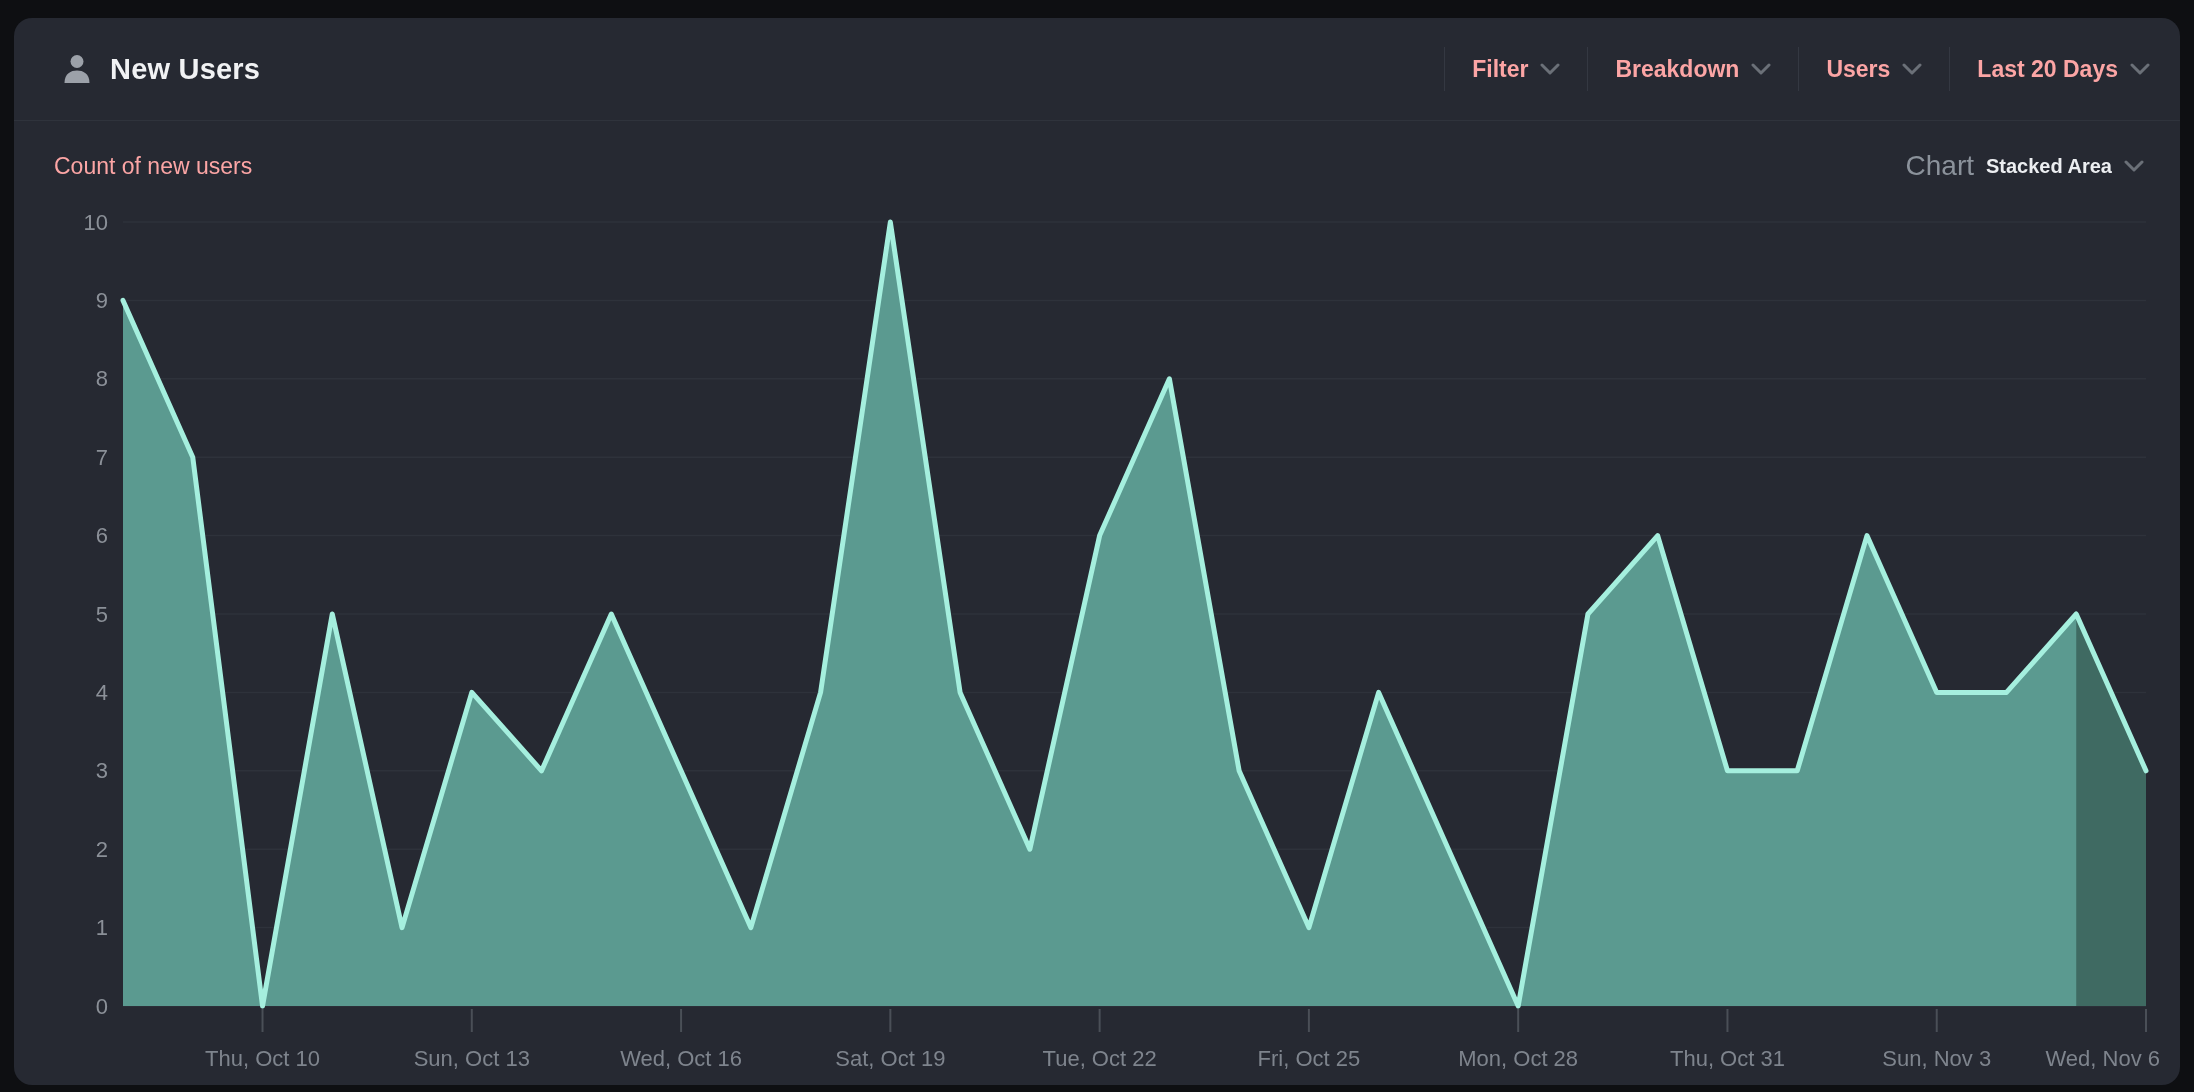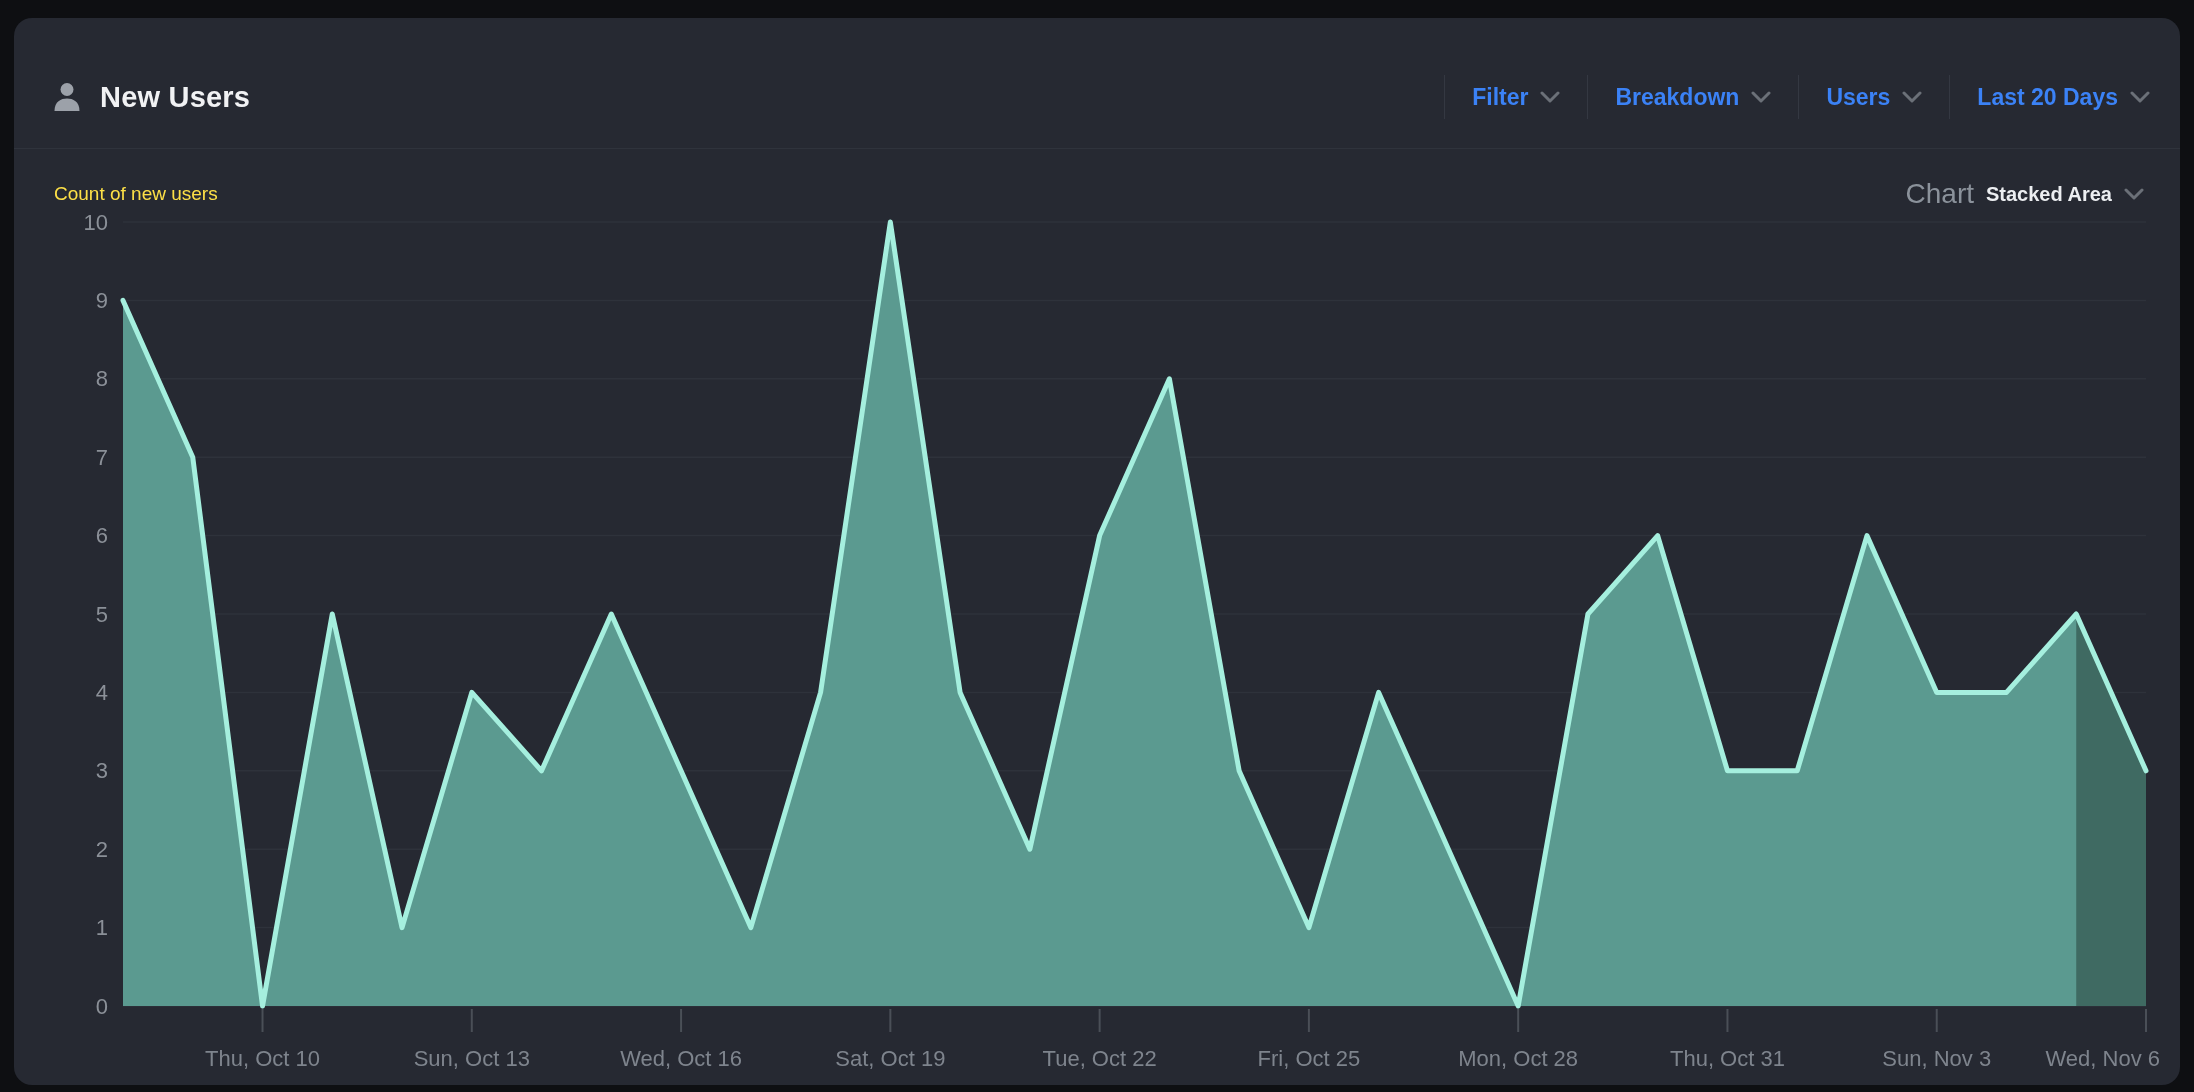--- a/index.html
+++ b/index.html
@@ -1,29 +1,29 @@
 <!DOCTYPE html>
 <html><head>
 <meta charset="utf-8">
 <style>
   html,body{margin:0;padding:0;background:#0E0F12;width:2194px;height:1092px;overflow:hidden;
     font-family:"Liberation Sans",sans-serif;-webkit-font-smoothing:antialiased;}
   .card{position:absolute;left:14px;top:18px;width:2166px;height:1067px;background:#262932;
     border-radius:18px;overflow:hidden;}
   .card-header{position:relative;z-index:2;height:103px;display:flex;align-items:center;
-    padding:0 10px 0 38px;border-bottom:1px solid #2F333C;box-sizing:border-box;margin-top:28px;}
+    padding:0 10px 0 48px;border-bottom:1px solid #2F333C;box-sizing:border-box;}
   .header-left{display:flex;align-items:center;gap:18px;}
   .card-title{color:#F1F2F4;font-size:29px;font-weight:700;letter-spacing:.2px;}
   .header-controls{margin-left:auto;display:flex;align-items:center;height:44px;}
   .ctrl{display:flex;align-items:center;gap:12px;height:44px;padding:0 27px;background:none;border:none;
-    border-left:1px solid #343842;color:#3b82f6;font-family:inherit;font-size:23px;font-weight:600;cursor:pointer;justify-content:flex-end;}
+    border-left:1px solid #343842;color:#fca5a5;font-family:inherit;font-size:23px;font-weight:600;cursor:pointer;justify-content:flex-end;}
   .ctrl:last-child{padding-right:20px;}
   .subheader{position:relative;z-index:2;height:76px;display:flex;align-items:center;
     padding:14px 36px 0 40px;box-sizing:border-box;}
-  .metric-label{color:#fde047;font-size:19px;}
+  .metric-label{color:#fca5a5;font-size:23px;}
   .chart-type{margin-left:auto;display:flex;align-items:center;gap:12px;cursor:pointer;}
   .chart-type .lbl{color:#8B929B;font-size:28px;}
   .chart-type .val{color:#ECEEF1;font-size:20px;font-weight:600;}
   .chev{width:20px;height:12px;display:block;}
   .chev polyline{fill:none;stroke:#6B7078;stroke-width:3;stroke-linecap:round;stroke-linejoin:round;}
   #plot{position:absolute;left:0;top:0;z-index:1;}
   svg text{font-family:"Liberation Sans",sans-serif;}
 </style>
 </head>
 <body>

